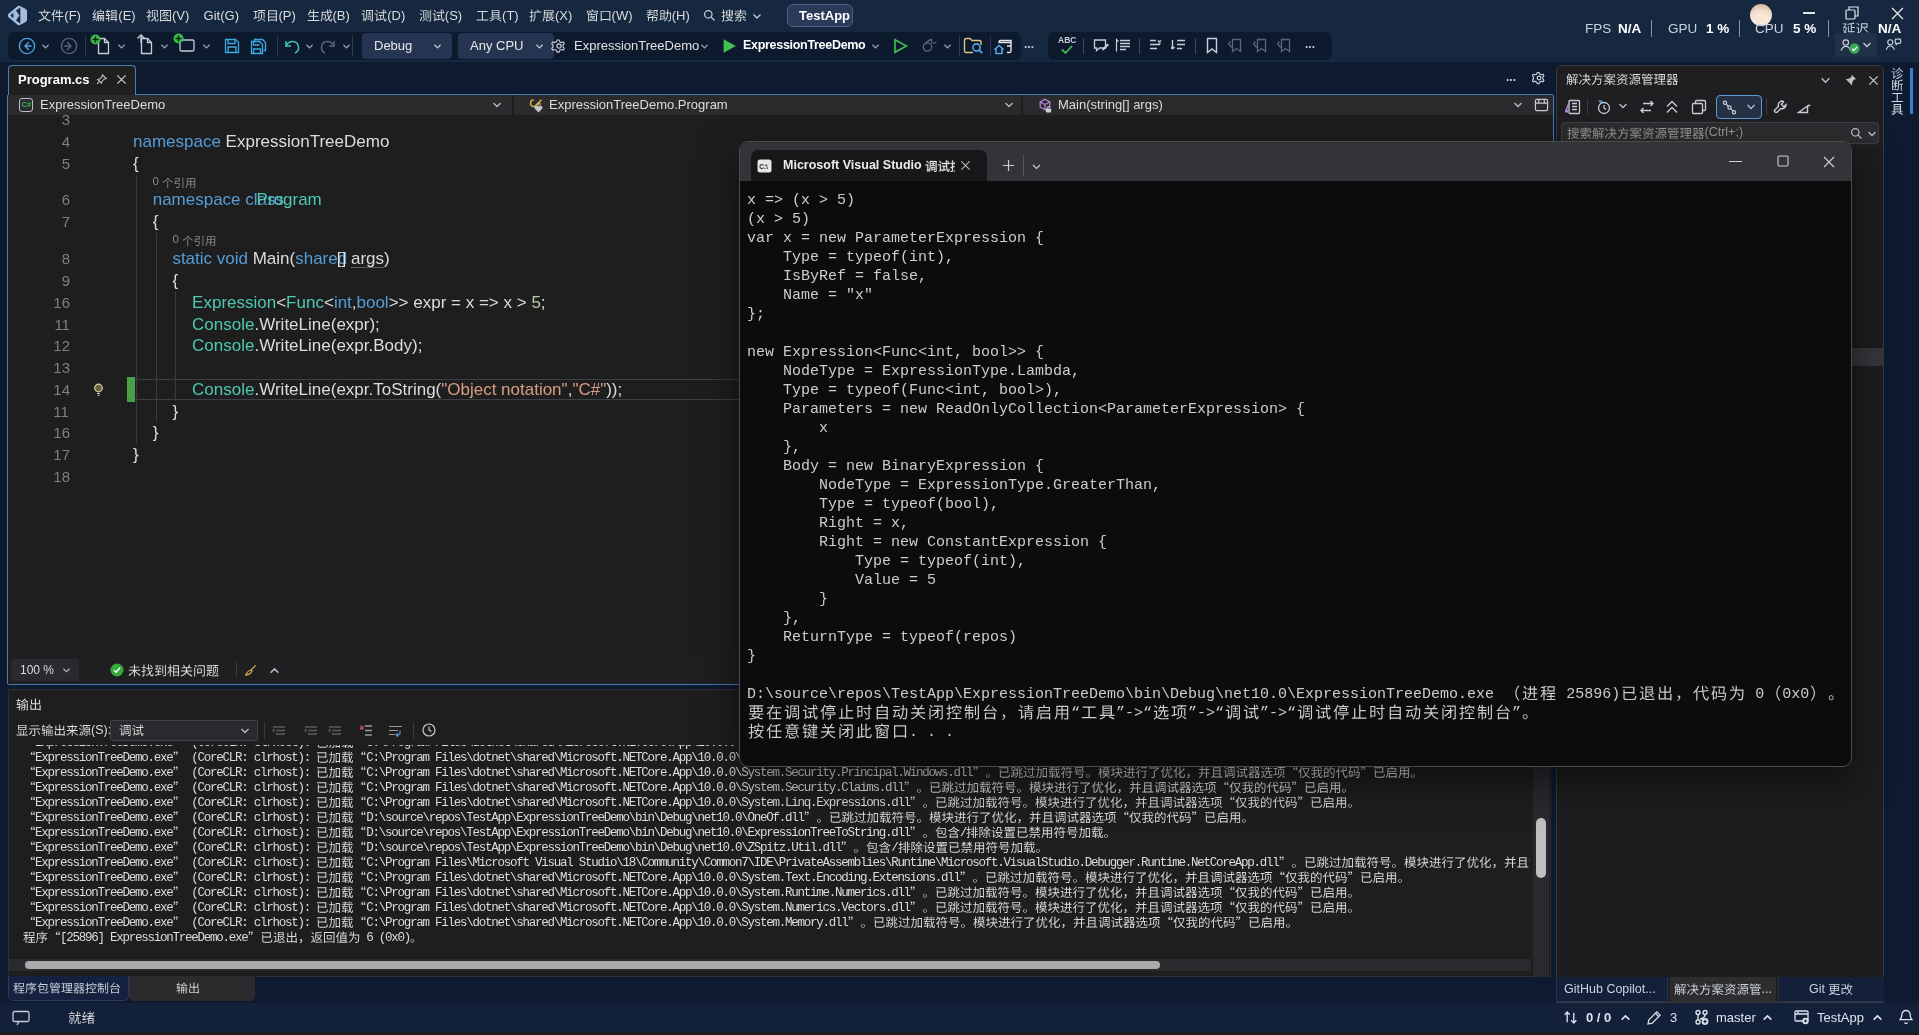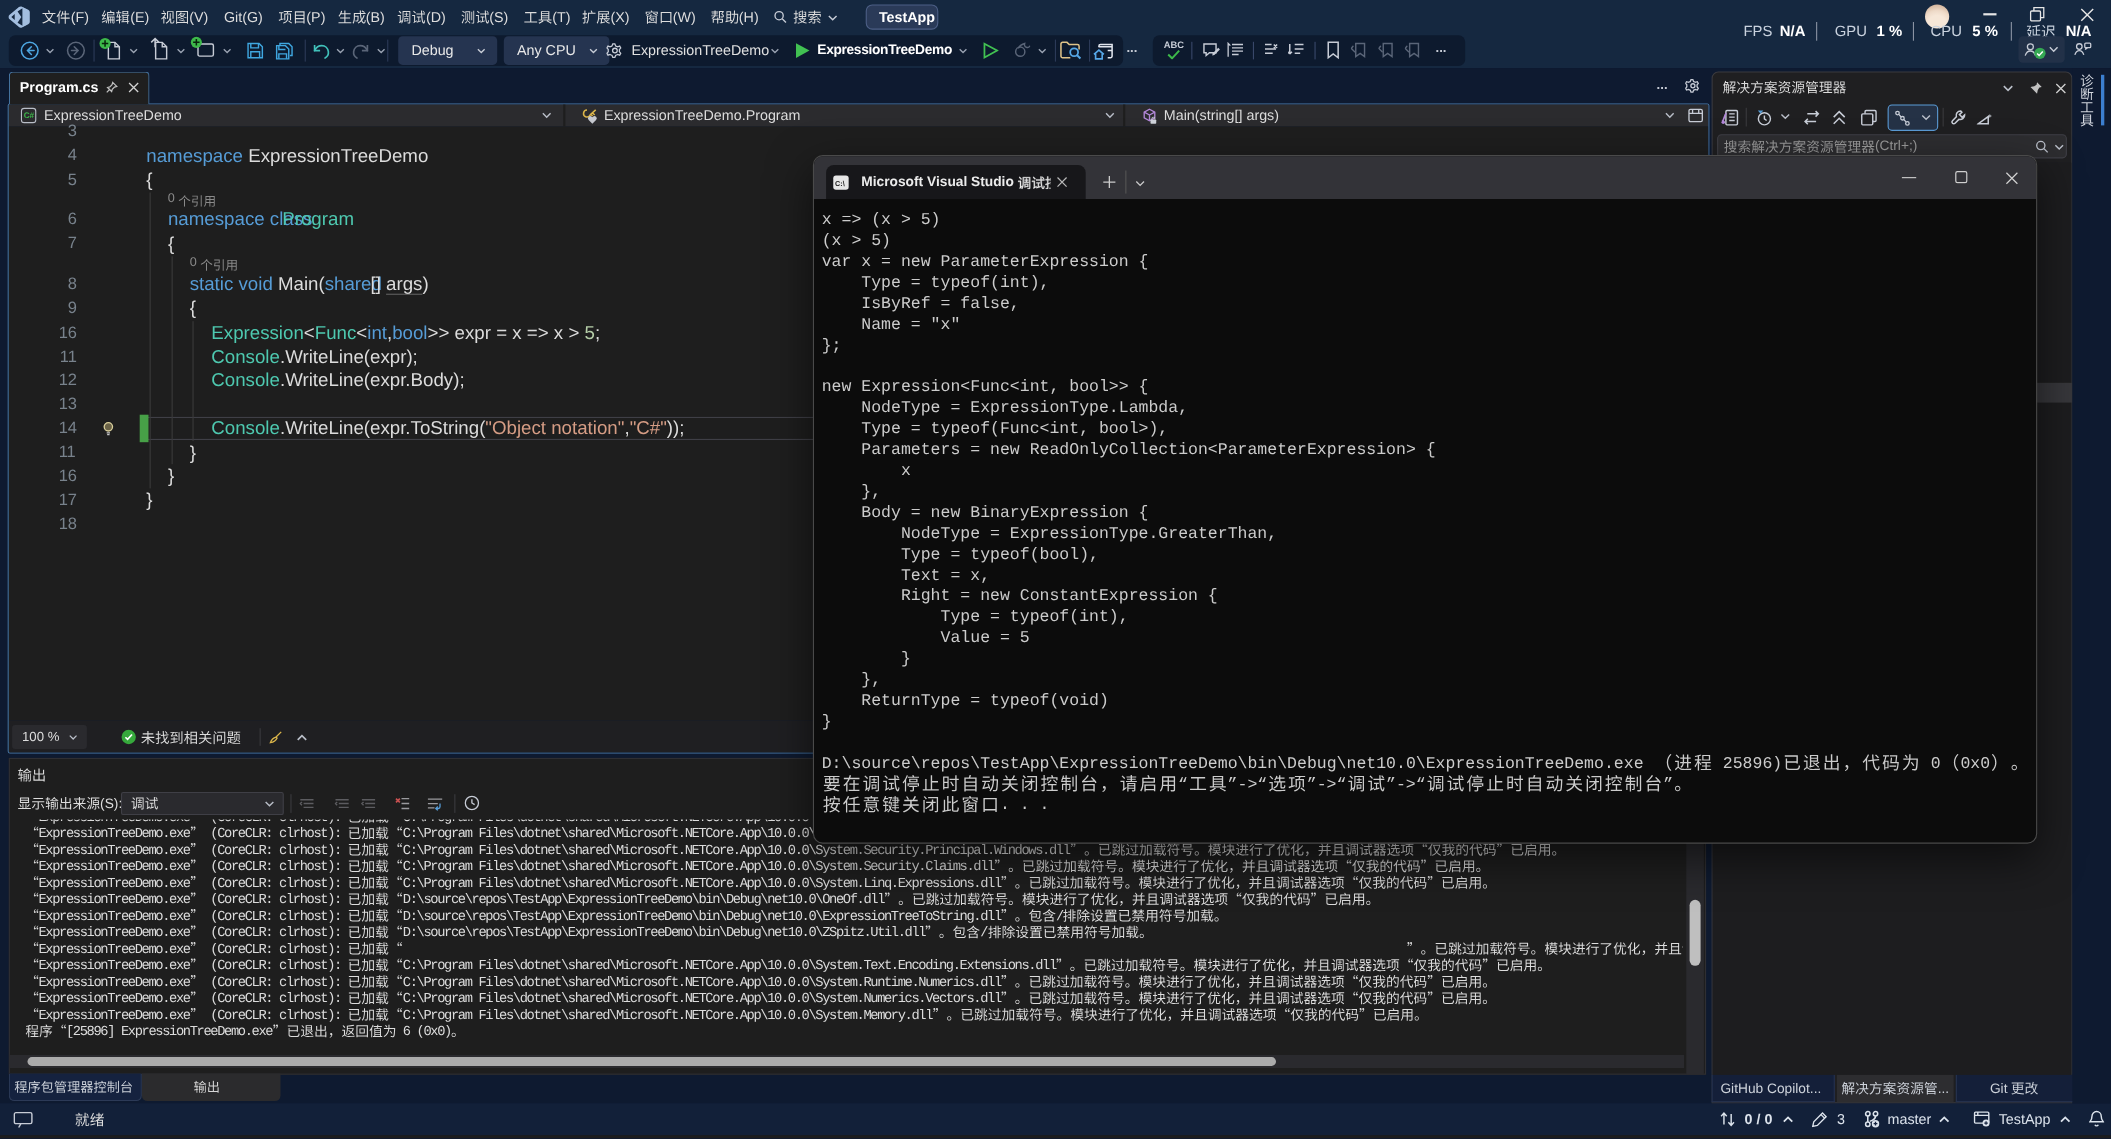--- a/index.html
+++ b/index.html
@@ -996,20 +996,21 @@
     <svg class="cj" style="left:163.5px;top:111.2px" width="12.5" height="12.5" viewBox="0 0 1000 1000" fill="#dcdcdc">
       <use href="#g42" x="0"></use>
     </svg>
     <div class="t" style="left:176.0px;top:118.5px;font-size:12.5px;color:#dcdcdc;font-family:&quot;Liberation Mono&quot;,monospace;letter-spacing:-1.251953125px"> (CoreCLR: clrhost): </div>
     <svg class="cj" style="left:307.2px;top:111.2px" width="50.0" height="12.5" viewBox="0 0 4000 1000" fill="#dcdcdc">
       <use href="#g43" x="0"></use>
       <use href="#g44" x="1000"></use>
       <use href="#g45" x="2000"></use>
       <use href="#g41" x="3000"></use>
     </svg>
+    <div class="t" style="left:357.2px;top:118.5px;font-size:12.5px;color:#dcdcdc;font-family:&quot;Liberation Mono&quot;,monospace;letter-spacing:-1.251953125px">C:\Program Files\Microsoft Visual Studio\18\Community\Common7\IDE\PrivateAssemblies\Runtime\Microsoft.VisualStudio.Debugger.Runtime.NetCoreApp.dll</div>
     <svg class="cj" style="left:1269.8px;top:111.2px" width="450.0" height="12.5" viewBox="0 0 36000 1000" fill="#dcdcdc">
       <use href="#g42" x="0"></use>
       <use href="#g46" x="1000"></use>
       <use href="#g43" x="2000"></use>
       <use href="#g47" x="3000"></use>
       <use href="#g48" x="4000"></use>
       <use href="#g44" x="5000"></use>
       <use href="#g45" x="6000"></use>
       <use href="#g49" x="7000"></use>
       <use href="#g50" x="8000"></use>
@@ -1503,27 +1504,27 @@
 <div class="t" style="left:747.0px;top:314.5px;font-size:15px;color:#cccccc;font-family:&quot;Liberation Mono&quot;,monospace">};</div>
 <div class="t" style="left:747.0px;top:352.5px;font-size:15px;color:#cccccc;font-family:&quot;Liberation Mono&quot;,monospace">new Expression&lt;Func&lt;int, bool&gt;&gt; {</div>
 <div class="t" style="left:747.0px;top:371.5px;font-size:15px;color:#cccccc;font-family:&quot;Liberation Mono&quot;,monospace">    NodeType = ExpressionType.Lambda,</div>
 <div class="t" style="left:747.0px;top:390.5px;font-size:15px;color:#cccccc;font-family:&quot;Liberation Mono&quot;,monospace">    Type = typeof(Func&lt;int, bool&gt;),</div>
 <div class="t" style="left:747.0px;top:409.5px;font-size:15px;color:#cccccc;font-family:&quot;Liberation Mono&quot;,monospace">    Parameters = new ReadOnlyCollection&lt;ParameterExpression&gt; {</div>
 <div class="t" style="left:747.0px;top:428.5px;font-size:15px;color:#cccccc;font-family:&quot;Liberation Mono&quot;,monospace">        x</div>
 <div class="t" style="left:747.0px;top:447.5px;font-size:15px;color:#cccccc;font-family:&quot;Liberation Mono&quot;,monospace">    },</div>
 <div class="t" style="left:747.0px;top:466.5px;font-size:15px;color:#cccccc;font-family:&quot;Liberation Mono&quot;,monospace">    Body = new BinaryExpression {</div>
 <div class="t" style="left:747.0px;top:485.5px;font-size:15px;color:#cccccc;font-family:&quot;Liberation Mono&quot;,monospace">        NodeType = ExpressionType.GreaterThan,</div>
 <div class="t" style="left:747.0px;top:504.5px;font-size:15px;color:#cccccc;font-family:&quot;Liberation Mono&quot;,monospace">        Type = typeof(bool),</div>
-<div class="t" style="left:747.0px;top:523.5px;font-size:15px;color:#cccccc;font-family:&quot;Liberation Mono&quot;,monospace">        Text = x,</div>
+<div class="t" style="left:747.0px;top:523.5px;font-size:15px;color:#cccccc;font-family:&quot;Liberation Mono&quot;,monospace">        Right = x,</div>
 <div class="t" style="left:747.0px;top:542.5px;font-size:15px;color:#cccccc;font-family:&quot;Liberation Mono&quot;,monospace">        Right = new ConstantExpression {</div>
 <div class="t" style="left:747.0px;top:561.5px;font-size:15px;color:#cccccc;font-family:&quot;Liberation Mono&quot;,monospace">            Type = typeof(int),</div>
 <div class="t" style="left:747.0px;top:580.5px;font-size:15px;color:#cccccc;font-family:&quot;Liberation Mono&quot;,monospace">            Value = 5</div>
 <div class="t" style="left:747.0px;top:599.5px;font-size:15px;color:#cccccc;font-family:&quot;Liberation Mono&quot;,monospace">        }</div>
 <div class="t" style="left:747.0px;top:618.5px;font-size:15px;color:#cccccc;font-family:&quot;Liberation Mono&quot;,monospace">    },</div>
-<div class="t" style="left:747.0px;top:637.5px;font-size:15px;color:#cccccc;font-family:&quot;Liberation Mono&quot;,monospace">    ReturnType = typeof(void)</div>
+<div class="t" style="left:747.0px;top:637.5px;font-size:15px;color:#cccccc;font-family:&quot;Liberation Mono&quot;,monospace">    ReturnType = typeof(repos)</div>
 <div class="t" style="left:747.0px;top:656.5px;font-size:15px;color:#cccccc;font-family:&quot;Liberation Mono&quot;,monospace">}</div>
 <div class="t" style="left:747.0px;top:694.5px;font-size:15px;color:#cccccc;font-family:&quot;Liberation Mono&quot;,monospace">D:\source\repos\TestApp\ExpressionTreeDemo\bin\Debug\net10.0\ExpressionTreeDemo.exe </div>
 <svg class="cj" style="left:1504.0px;top:684.8px" width="54.0" height="16.2" viewBox="0 0 3333 1000" fill="#cccccc">
     <use href="#g99" x="0"></use>
     <use href="#g53" x="1111"></use>
     <use href="#g76" x="2222"></use>
   </svg>
 <div class="t" style="left:1557.2px;top:694.5px;font-size:15px;color:#cccccc;font-family:&quot;Liberation Mono&quot;,monospace"> 25896)</div>
 <svg class="cj" style="left:1621.0px;top:684.8px" width="126.0" height="16.2" viewBox="0 0 7778 1000" fill="#cccccc">
     <use href="#g43" x="0"></use>

